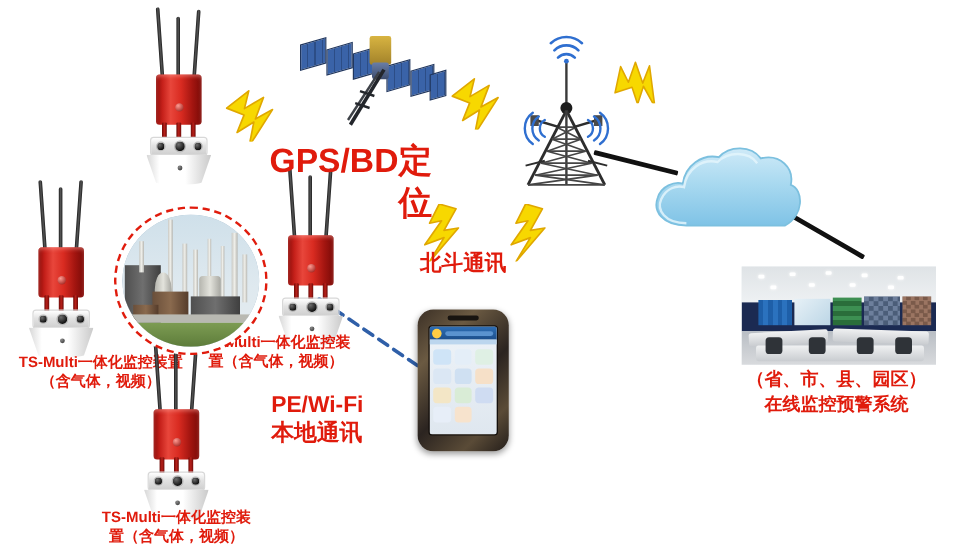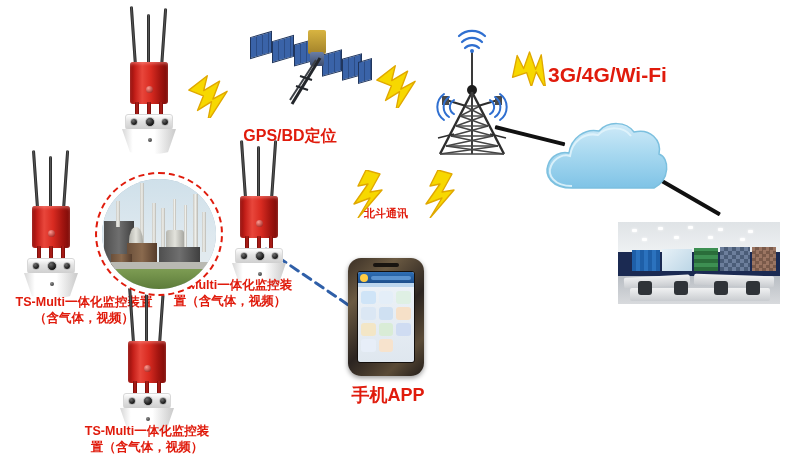--- a/index.html
+++ b/index.html
@@ -359,21 +359,20 @@
         <div class="tab-icon" style="background:#f6e0c8;"></div>
         <div class="tab-icon" style="background:#f3e6c6;"></div>
         <div class="tab-icon" style="background:#d9ecd6;"></div>
         <div class="tab-icon" style="background:#cfdcf2;"></div>
         <div class="tab-icon" style="background:#e7eef8;"></div>
         <div class="tab-icon" style="background:#f7e3cd;"></div>
         <div class="tab-icon" style="background:transparent;"></div>
       </div>
     </div>
   </div>
-  <div class="lbl" style="left:340px; top:384px; width:96px; font-size:18px;">手机APP</div>
 
   <div class="ctrl-room" style="left:618px; top:222px; width:162px; height:82px;">
     <div class="cr-ceiling"></div>
     <div class="cr-light" style="left:14px; top:7px;"></div>
     <div class="cr-light" style="left:40px; top:5px;"></div>
     <div class="cr-light" style="left:70px; top:4px;"></div>
     <div class="cr-light" style="left:100px; top:6px;"></div>
     <div class="cr-light" style="left:130px; top:8px;"></div>
     <div class="cr-light" style="left:24px; top:16px;"></div>
     <div class="cr-light" style="left:56px; top:14px;"></div>
@@ -387,20 +386,22 @@
     <div class="cr-screen" style="left:134px; top:31%; width:24px; height:29%; background:repeating-conic-gradient(#7a5a4a 0 25%,#9b7562 0 50%) 0 0/7px 7px;"></div>
     <div class="cr-floor"></div>
     <div class="cr-desk" style="left:6px; top:66%; width:66px; height:11px; transform:rotate(-3deg);"></div>
     <div class="cr-desk" style="left:76px; top:65%; width:80px; height:11px; transform:rotate(2deg);"></div>
     <div class="cr-desk" style="left:12px; top:80%; width:140px; height:13px;"></div>
     <div class="cr-chair" style="left:20px; top:72%; width:14px; height:14px;"></div>
     <div class="cr-chair" style="left:56px; top:72%; width:14px; height:14px;"></div>
     <div class="cr-chair" style="left:96px; top:72%; width:14px; height:14px;"></div>
     <div class="cr-chair" style="left:128px; top:72%; width:14px; height:14px;"></div>
   </div>
+  <div class="lbl" style="left:598px; top:306px; width:198px; font-size:15px; line-height:1.4;">（省、市、县、园区）
+在线监控预警系统</div>
 
   <div class="bolt" style="left:188px; top:74px;">
     <svg width="56" height="44" viewBox="0 0 56 44">
       <polygon points="4,8 26,0 18,13 36,9 24,24 40,21 12,44 22,26 6,30 16,18" fill="#f7d800" stroke="#e0a800" stroke-width="1.4" stroke-linejoin="round" transform="rotate(-18 28 22)"></polygon>
     </svg>
   </div>
 
   <div class="bolt" style="left:376px; top:64px;">
     <svg width="58" height="44" viewBox="0 0 58 44">
       <polygon points="4,8 26,0 18,13 36,9 24,24 40,21 12,44 22,26 6,30 16,18" fill="#f7d800" stroke="#e0a800" stroke-width="1.4" stroke-linejoin="round" transform="rotate(-18 28 22)"></polygon>
@@ -418,21 +419,22 @@
       <polygon points="18,0 10,16 20,14 6,34 22,28 10,48 34,20 22,22 32,4" fill="#f7d800" stroke="#e0a800" stroke-width="1.4" stroke-linejoin="round"></polygon>
     </svg>
   </div>
 
   <div class="bolt" style="left:420px; top:170px;">
     <svg width="42" height="48" viewBox="0 0 42 48">
       <polygon points="18,0 10,16 20,14 6,34 22,28 10,48 34,20 22,22 32,4" fill="#f7d800" stroke="#e0a800" stroke-width="1.4" stroke-linejoin="round"></polygon>
     </svg>
   </div>
 
-  <div class="lbl" style="left:220px; top:126px; width:140px; font-size:16px;">GPS/BD定位</div>
-
-  <div class="lbl" style="left:340px; top:208px; width:92px; font-size:11px;font-family:Liberation Mono, monospace;">北斗通讯</div>
-
-
-  <div class="lbl" style="left:548px; top:62px; width:160px; font-size:21px; text-align:left;">3G/4G/Wi-Fi</div>
-
+  <div class="lbl" style="left:220px; top:116px; width:140px; font-size:28px;text-align:right;">GPS/BD定位</div>
+
+  <div class="lbl" style="left:340px; top:208px; width:92px; font-size:18px;">北斗通讯</div>
+
+
+
+  <div class="lbl" style="left:226px; top:326px; width:120px; font-size:19px; text-align:left; line-height:1.25;">PE/Wi-Fi
+本地通讯</div>
 
 </div>
 
 </body></html>

